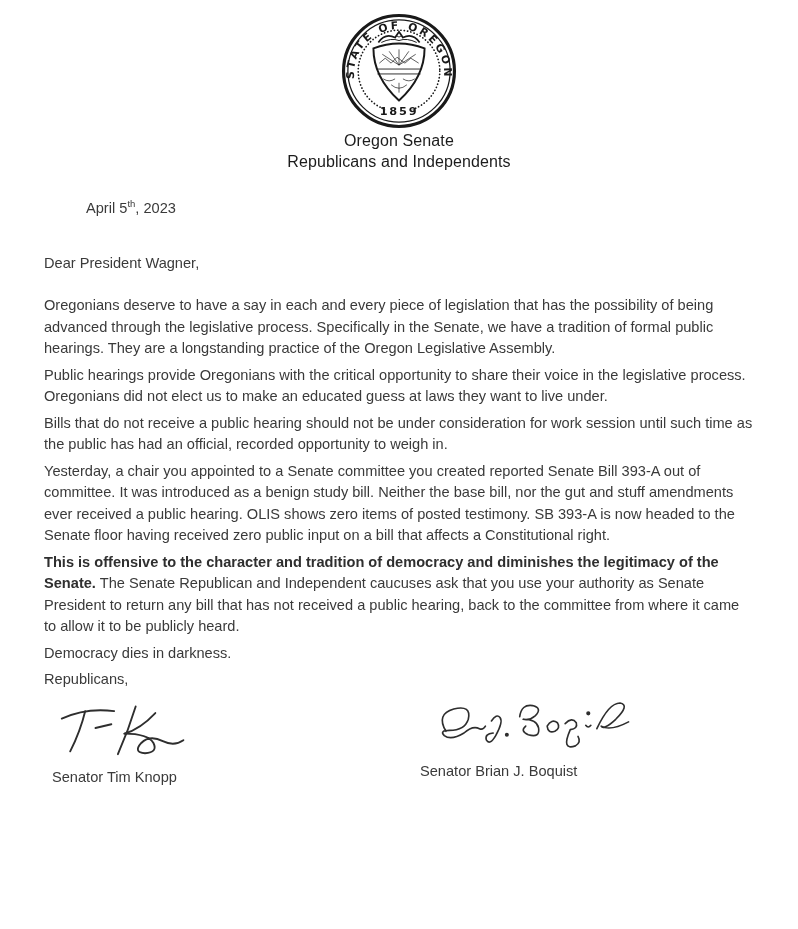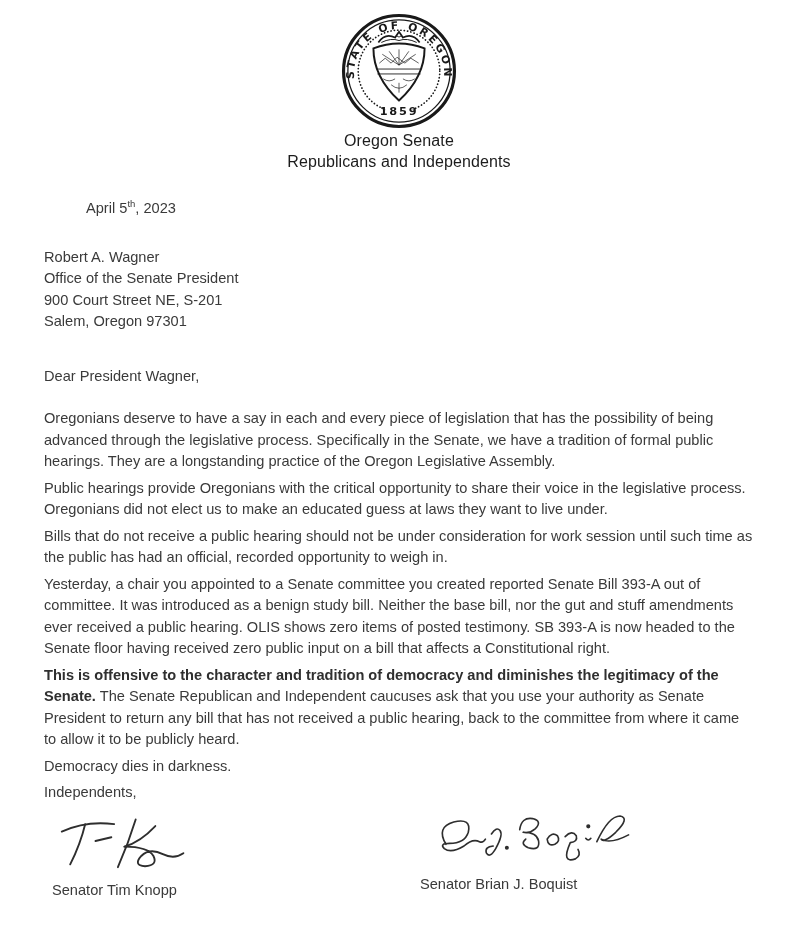--- a/index.html
+++ b/index.html
@@ -84,38 +84,32 @@
       </svg>
     </div>
     <div class="lh-title">Oregon Senate</div>
     <div class="lh-title">Republicans and Independents</div>
   </div>
 
   <div class="body-text">
 
     <div class="date-line"><span>April 5</span><sup>th</sup><span>, 2023</span></div>
 
-    <div class="recipient">
-      <div>Robert A. Wagner</div>
-      <div>Office of the Senate President</div>
-      <div>900 Court Street NE, S-201</div>
-      <div>Salem, Oregon 97301</div>
-    </div>
 
     <div class="salutation">Dear President Wagner,</div>
 
     <p>Oregonians deserve to have a say in each and every piece of legislation that has the possibility of being advanced through the legislative process. Specifically in the Senate, we have a tradition of formal public hearings. They are a longstanding practice of the Oregon Legislative Assembly.</p>
     <p>Public hearings provide Oregonians with the critical opportunity to share their voice in the legislative process. Oregonians did not elect us to make an educated guess at laws they want to live under.</p>
     <p>Bills that do not receive a public hearing should not be under consideration for work session until such time as the public has had an official, recorded opportunity to weigh in.</p>
     <p>Yesterday, a chair you appointed to a Senate committee you created reported Senate Bill 393-A out of committee. It was introduced as a benign study bill. Neither the base bill, nor the gut and stuff amendments ever received a public hearing. OLIS shows zero items of posted testimony. SB 393-A is now headed to the Senate floor having received zero public input on a bill that affects a Constitutional right.</p>
 
     <p><span class="bold-lead">This is offensive to the character and tradition of democracy and diminishes the legitimacy of the Senate.</span><span> The Senate Republican and Independent caucuses ask that you use your authority as Senate President to return any bill that has not received a public hearing, back to the committee from where it came to allow it to be publicly heard.</span></p>
 
     <p class="tagline">Democracy dies in darkness.</p>
-    <p class="closing">Independents,</p>
+    <p class="closing">Republicans,</p>
   </div>
 
   <div class="sig-row">
 
     <div class="sig-block sig-left">
       <svg class="sig-img-left" viewBox="0 0 160 62" aria-hidden="true">
         <g fill="none" stroke="#2e2e2e" stroke-width="2" stroke-linecap="round" stroke-linejoin="round">
           <path d="M 6 21 Q 32 9 62 13"></path>
           <path d="M 31 13 Q 26 34 15 56"></path>
           <path d="M 42 31 L 59 27"></path>

